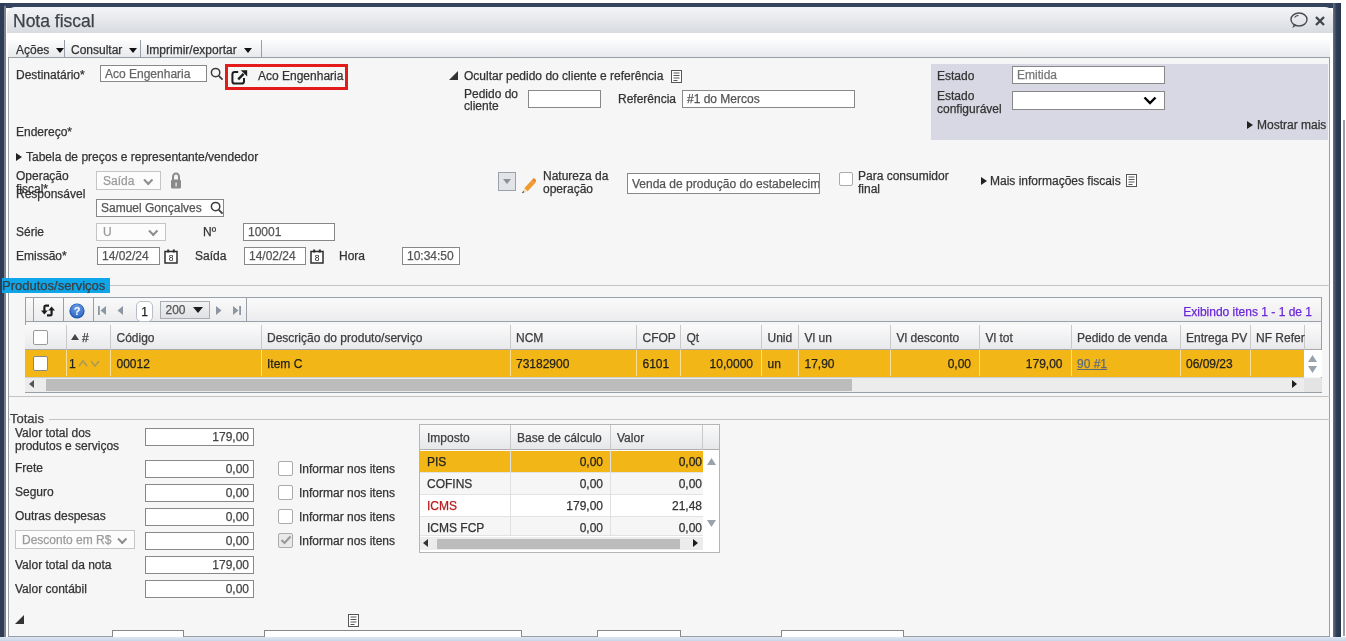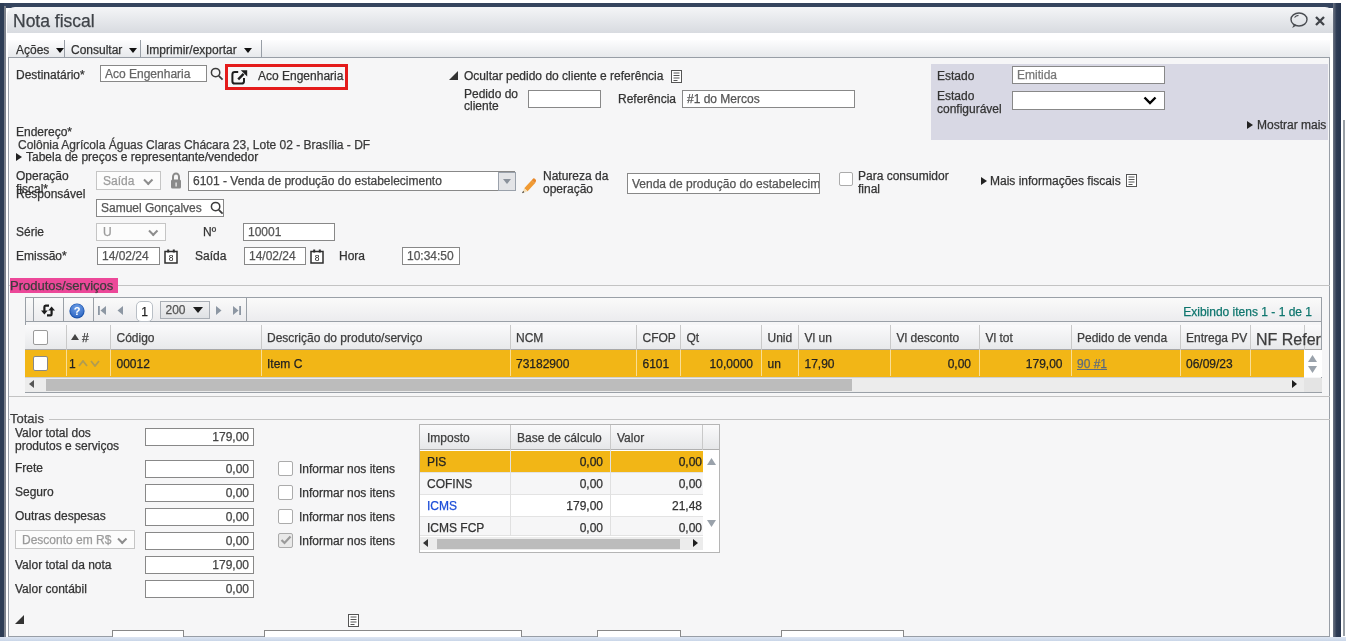--- a/index.html
+++ b/index.html
@@ -82,32 +82,30 @@
   <div class="in" style="left:1012px;top:66px;width:153px;height:18px;color:#777">Emitida</div>
   <div class="lbl" style="left:937px;top:90px">Estado<br>configurável</div>
   <div class="in" style="left:1012px;top:91px;width:153px;height:19px"></div>
   <svg class="abs" style="left:1143px;top:96px" width="14" height="9" viewBox="0 0 14 9">
       <path d="M1.5 1.5 L7 7 L12.5 1.5" fill="none" stroke="#000" stroke-width="2.4"></path>
     </svg>
   <div class="tri-r" style="left:1247px;top:121px"></div>
   <div class="lbl" style="left:1257px;top:119px">Mostrar mais</div>
 
   <div class="lbl" style="left:16px;top:126px">Endereço*</div>
-  <div class="lbl" style="left:18px;top:139px;color:#3a3a3a">Colônia Agrícola Águas Claras Chácara 23, Lote 02 - Brasília - DF</div>
   <div class="tri-r" style="left:16px;top:153px"></div>
   <div class="lbl" style="left:26px;top:151px">Tabela de preços e representante/vendedor</div>
 
   <div class="lbl" style="left:16px;top:170px">Operação<br>fiscal*</div>
   <div class="seld" style="left:96px;top:171px;width:65px;height:19px">Saída<span class="tri"></span></div>
   <svg class="abs" style="left:170px;top:172px" width="12" height="17" viewBox="0 0 12 17">
     <path d="M3 8 L3 4.8 A3 3.3 0 0 1 9 4.8 L9 8" fill="none" stroke="#8a8a8a" stroke-width="2"></path>
     <rect x="1" y="7.5" width="10" height="9" rx="1.5" fill="#8a8a8a"></rect>
     <rect x="5.4" y="10.5" width="1.4" height="4" fill="#e8e8e8"></rect>
   </svg>
-  <div class="in" style="left:188px;top:171px;width:327px;height:20px;color:#444">6101 - Venda de produção do estabelecimento</div>
   <div class="abs" style="left:498px;top:171.5px;width:18px;height:19px;background:#e3e4e7;border:1px solid #9aa1ab"></div>
   <div class="abs" style="left:502.5px;top:179px;width:0;height:0;border:4.5px solid transparent;border-top:5px solid #8a919b;border-bottom:none"></div>
   <svg class="abs" style="left:520px;top:177px" width="16" height="17" viewBox="0 0 16 17">
     <path d="M4.2 11.2 L11.6 3.2 L15 6.2 L7.6 14.2 Z" fill="#f09a33"></path>
     <path d="M11.6 3.2 L13.2 1.6 Q14 0.9 14.9 1.8 L15.8 2.7 Q16.6 3.6 15.8 4.4 L15 6.2 Z" fill="#e8882a"></path>
     <path d="M4.2 11.2 L7.6 14.2 L2 16.2 Z" fill="#f4ddb5"></path>
     <path d="M3.1 14 L2 16.2 L4.3 15.3 Z" fill="#2c2c2c"></path>
   </svg>
   <div class="lbl" style="left:543px;top:170px">Natureza da<br>operação</div>
   <div class="in" style="left:627px;top:173px;width:193px;height:21px">Venda de produção do estabelecime</div>
@@ -148,21 +146,21 @@
   <svg class="abs" style="left:310px;top:249px" width="14" height="15" viewBox="0 0 14 15">
       <rect x="1" y="2.5" width="12" height="11.5" fill="#fff" stroke="#2e2e2e" stroke-width="1.5"></rect>
       <rect x="3.2" y="0.5" width="2" height="3" fill="#2e2e2e"></rect>
       <rect x="8.8" y="0.5" width="2" height="3" fill="#2e2e2e"></rect>
       <text x="7" y="11.5" font-size="8.5" font-family="Liberation Sans" text-anchor="middle" fill="#111">8</text>
     </svg>
   <div class="lbl" style="left:339px;top:250px">Hora</div>
   <div class="in" style="left:402px;top:247px;width:58px;height:18px">10:34:50</div>
 
   <div class="abs" style="left:8.5px;top:285px;width:1321px;height:112px;border:1px solid #c3c3c3;border-left:none;border-right:none"></div>
-  <div class="abs" style="left:10px;top:278px;font-size:13px;color:#3c3c3c;background:#ec4899;padding-right:5px">Produtos/serviços</div>
+  <div class="abs" style="left:2px;top:278px;font-size:13px;color:#3c3c3c;background:#0ea5e9;padding-right:5px">Produtos/serviços</div>
 
   <div class="abs" style="left:25px;top:296.5px;width:1296.5px;height:25.5px;background:linear-gradient(#fafafa,#ececee);border:1px solid #9aa0a7"></div>
   <div class="abs" style="left:33px;top:297.5px;width:1px;height:23.5px;background:#9aa0a7"></div>
   <div class="abs" style="left:63px;top:297.5px;width:1px;height:23.5px;background:#9aa0a7"></div>
   <div class="abs" style="left:93px;top:297.5px;width:1px;height:23.5px;background:#9aa0a7"></div>
   <div class="abs" style="left:246px;top:297.5px;width:1px;height:23.5px;background:#9aa0a7"></div>
   <svg class="abs" style="left:40px;top:304px" width="16" height="13" viewBox="0 0 16 13">
     <path d="M9 1.6 L5.6 1.6 Q4.4 1.6 4.4 3 L4.4 7" fill="none" stroke="#1c1c1c" stroke-width="2.2"></path>
     <path d="M1 6.5 L7.8 6.5 L4.4 10.5 Z" fill="#1c1c1c"></path>
     <path d="M7 11.4 L10.4 11.4 Q11.6 11.4 11.6 10 L11.6 6" fill="none" stroke="#1c1c1c" stroke-width="2.2"></path>
@@ -189,21 +187,21 @@
   <div class="abs" style="left:136px;top:300.5px;width:17px;height:21px;background:#fff;border:1px solid #b9bfc6;border-radius:5px;text-align:center;line-height:20px;color:#222">1</div>
   <div class="abs" style="left:159.5px;top:300.5px;width:50px;height:18.5px;background:linear-gradient(#f2f2f3,#dfe1e4);border:1px solid #a9aeb5;color:#555;padding-left:5px;line-height:17px">200</div>
   <div class="abs" style="left:193px;top:307px;width:0;height:0;border:5px solid transparent;border-top:6px solid #1c1c1c;border-bottom:none"></div>
   <svg class="abs" style="left:216px;top:306px" width="6" height="9" viewBox="0 0 6 9">
       <path d="M0 0 L0 9 L5.5 4.5 Z" fill="#8d97a3"></path>
     </svg>
   <svg class="abs" style="left:233px;top:306px" width="8" height="9" viewBox="0 0 8 9">
       <path d="M0 0 L0 9 L5.5 4.5 Z" fill="#8d97a3"></path>
       <rect x="6.2" y="0" width="1.8" height="9" fill="#8d97a3"></rect>
     </svg>
-  <div class="abs" style="left:1178px;top:305px;width:134px;text-align:right;color:#0f766e">Exibindo itens 1 - 1 de 1</div>
+  <div class="abs" style="left:1178px;top:305px;width:134px;text-align:right;color:#6d28d9">Exibindo itens 1 - 1 de 1</div>
 
   <div class="abs" style="left:25px;top:322px;width:1296.5px;height:70.5px;border:1px solid #9aa0a7;border-top:none;background:transparent"></div>
 
   <div class="abs" style="left:25px;top:325px;width:1295.5px;height:24.5px;background:linear-gradient(#fafafb,#e8e9eb);border-bottom:1px solid #a8a8a8"></div>
 
   <div class="abs" style="left:25px;top:350px;width:1278.5px;height:26.5px;background:#f2b616"></div>
 
   <div class="abs" style="left:25px;top:376.5px;width:1278.5px;height:15.5px;background:#ececec;border-top:1px solid #d0d0d0"></div>
   <div class="abs" style="left:46px;top:378.5px;width:806px;height:12px;background:#bcbcbc"></div>
   <svg class="abs" style="left:29px;top:380px" width="6" height="8" viewBox="0 0 6 8">
@@ -245,21 +243,21 @@
   <div class="abs" style="left:267.0px;top:331px;font-size:12px;color:#3d3d3d;white-space:nowrap">Descrição do produto/serviço</div>
   <div class="abs" style="left:516.0px;top:331px;font-size:12px;color:#3d3d3d;white-space:nowrap">NCM</div>
   <div class="abs" style="left:642.5px;top:331px;font-size:12px;color:#3d3d3d;white-space:nowrap">CFOP</div>
   <div class="abs" style="left:686.5px;top:331px;font-size:12px;color:#3d3d3d;white-space:nowrap">Qt</div>
   <div class="abs" style="left:767.5px;top:331px;font-size:12px;color:#3d3d3d;white-space:nowrap">Unid</div>
   <div class="abs" style="left:804.5px;top:331px;font-size:12px;color:#3d3d3d;white-space:nowrap">Vl un</div>
   <div class="abs" style="left:896.5px;top:331px;font-size:12px;color:#3d3d3d;white-space:nowrap">Vl desconto</div>
   <div class="abs" style="left:985.5px;top:331px;font-size:12px;color:#3d3d3d;white-space:nowrap">Vl tot</div>
   <div class="abs" style="left:1077.0px;top:331px;font-size:12px;color:#3d3d3d;white-space:nowrap">Pedido de venda</div>
   <div class="abs" style="left:1186.0px;top:331px;font-size:12px;color:#3d3d3d;white-space:nowrap">Entrega PV</div>
-  <div class="abs" style="left:1256.0px;top:331px;font-size:16px;color:#3d3d3d;white-space:nowrap">NF Refer</div>
+  <div class="abs" style="left:1256.0px;top:331px;font-size:12px;color:#3d3d3d;white-space:nowrap">NF Refer</div>
   <div class="abs" style="left:66px;top:350px;width:1px;height:26px;background:rgba(255,255,255,0.55)"></div>
   <div class="abs" style="left:110px;top:350px;width:1px;height:26px;background:rgba(255,255,255,0.55)"></div>
   <div class="abs" style="left:260.5px;top:350px;width:1px;height:26px;background:rgba(255,255,255,0.55)"></div>
   <div class="abs" style="left:509.5px;top:350px;width:1px;height:26px;background:rgba(255,255,255,0.55)"></div>
   <div class="abs" style="left:636px;top:350px;width:1px;height:26px;background:rgba(255,255,255,0.55)"></div>
   <div class="abs" style="left:680px;top:350px;width:1px;height:26px;background:rgba(255,255,255,0.55)"></div>
   <div class="abs" style="left:761px;top:350px;width:1px;height:26px;background:rgba(255,255,255,0.55)"></div>
   <div class="abs" style="left:798px;top:350px;width:1px;height:26px;background:rgba(255,255,255,0.55)"></div>
   <div class="abs" style="left:890px;top:350px;width:1px;height:26px;background:rgba(255,255,255,0.55)"></div>
   <div class="abs" style="left:979px;top:350px;width:1px;height:26px;background:rgba(255,255,255,0.55)"></div>
@@ -325,21 +323,21 @@
   <div class="abs" style="left:617px;top:431px;color:#3d3d3d">Valor</div>
   <div class="abs" style="left:420px;top:450.5px;width:283px;height:22.3px;background:#f2b616;border-bottom:1px solid #e3e3e3"></div>
   <div class="abs" style="left:427px;top:454.5px;color:#222">PIS</div>
   <div class="abs" style="left:517px;top:454.5px;width:86px;text-align:right;color:#222">0,00</div>
   <div class="abs" style="left:617px;top:454.5px;width:85px;text-align:right;color:#222">0,00</div>
   <div class="abs" style="left:420px;top:472.8px;width:283px;height:22.3px;background:#f6f6f7;border-bottom:1px solid #e3e3e3"></div>
   <div class="abs" style="left:427px;top:476.8px;color:#333">COFINS</div>
   <div class="abs" style="left:517px;top:476.8px;width:86px;text-align:right;color:#333">0,00</div>
   <div class="abs" style="left:617px;top:476.8px;width:85px;text-align:right;color:#333">0,00</div>
   <div class="abs" style="left:420px;top:495.1px;width:283px;height:22.3px;background:#ffffff;border-bottom:1px solid #e3e3e3"></div>
-  <div class="abs" style="left:427px;top:499.1px;color:#1d4ed8">ICMS</div>
+  <div class="abs" style="left:427px;top:499.1px;color:#b91c1c">ICMS</div>
   <div class="abs" style="left:517px;top:499.1px;width:86px;text-align:right;color:#333">179,00</div>
   <div class="abs" style="left:617px;top:499.1px;width:85px;text-align:right;color:#333">21,48</div>
   <div class="abs" style="left:420px;top:517.4px;width:283px;height:19.100000000000023px;background:#f6f6f7;border-bottom:1px solid #e3e3e3"></div>
   <div class="abs" style="left:427px;top:521.4px;color:#333">ICMS FCP</div>
   <div class="abs" style="left:517px;top:521.4px;width:86px;text-align:right;color:#333">0,00</div>
   <div class="abs" style="left:617px;top:521.4px;width:85px;text-align:right;color:#333">0,00</div>
   <div class="abs" style="left:510px;top:450px;width:1px;height:86px;background:#e0e0e0"></div>
   <div class="abs" style="left:610px;top:450px;width:1px;height:86px;background:#e0e0e0"></div>
 
   <div class="abs" style="left:420px;top:537px;width:283px;height:13px;background:#ececec"></div>

